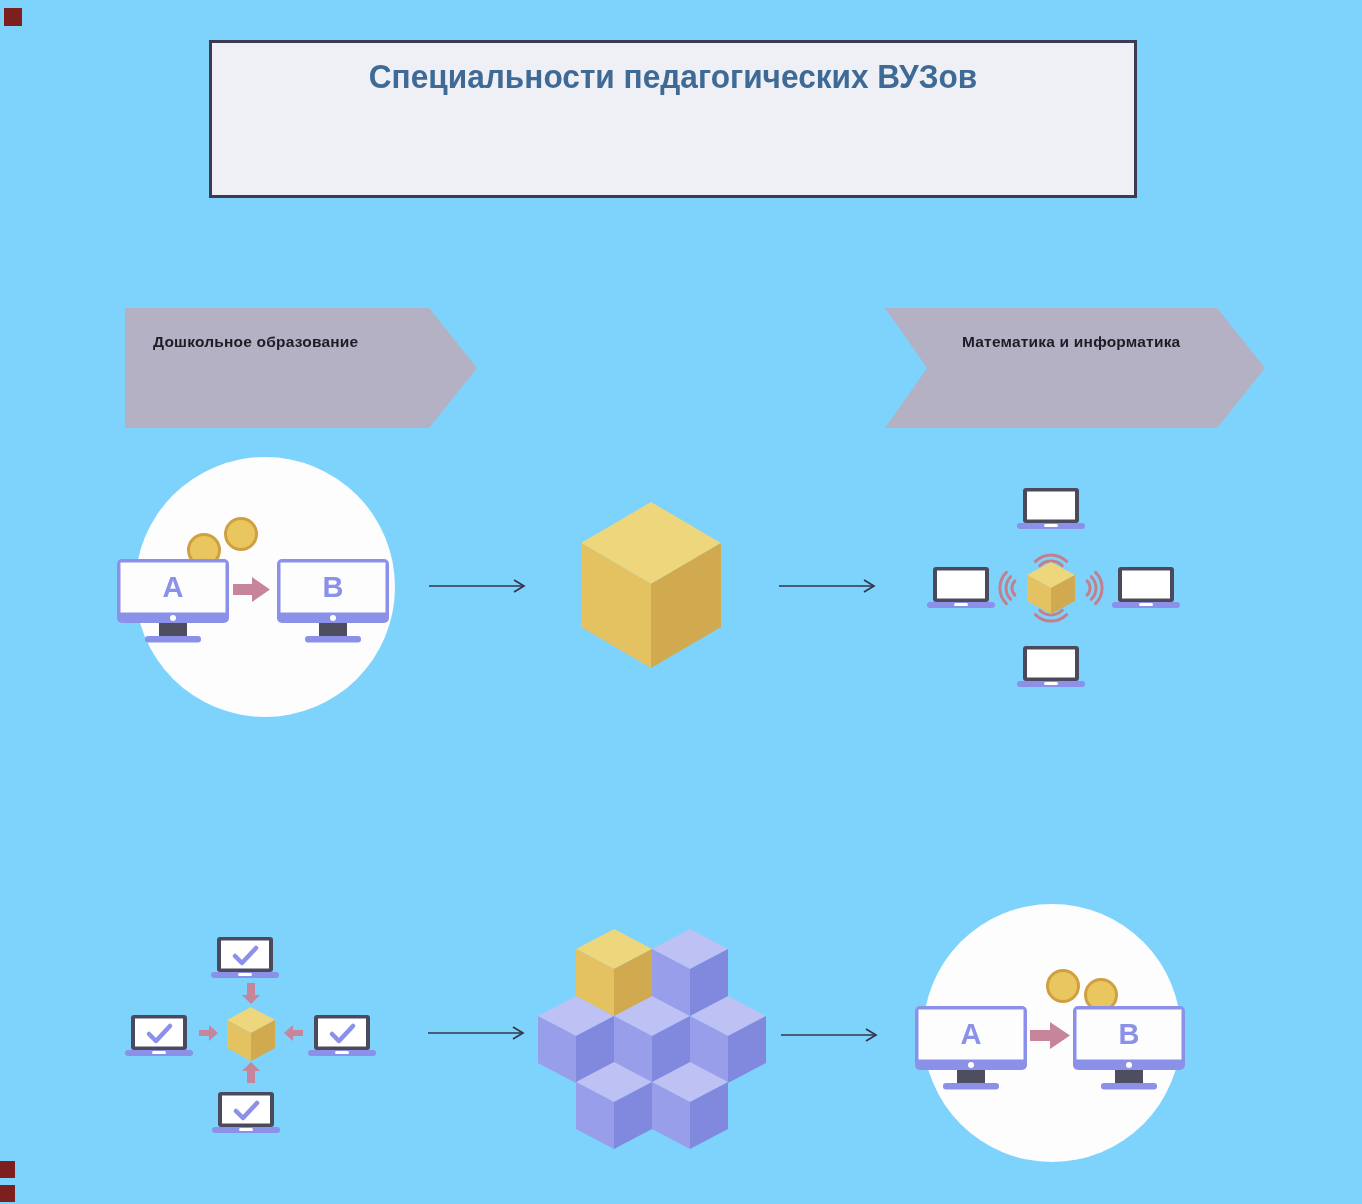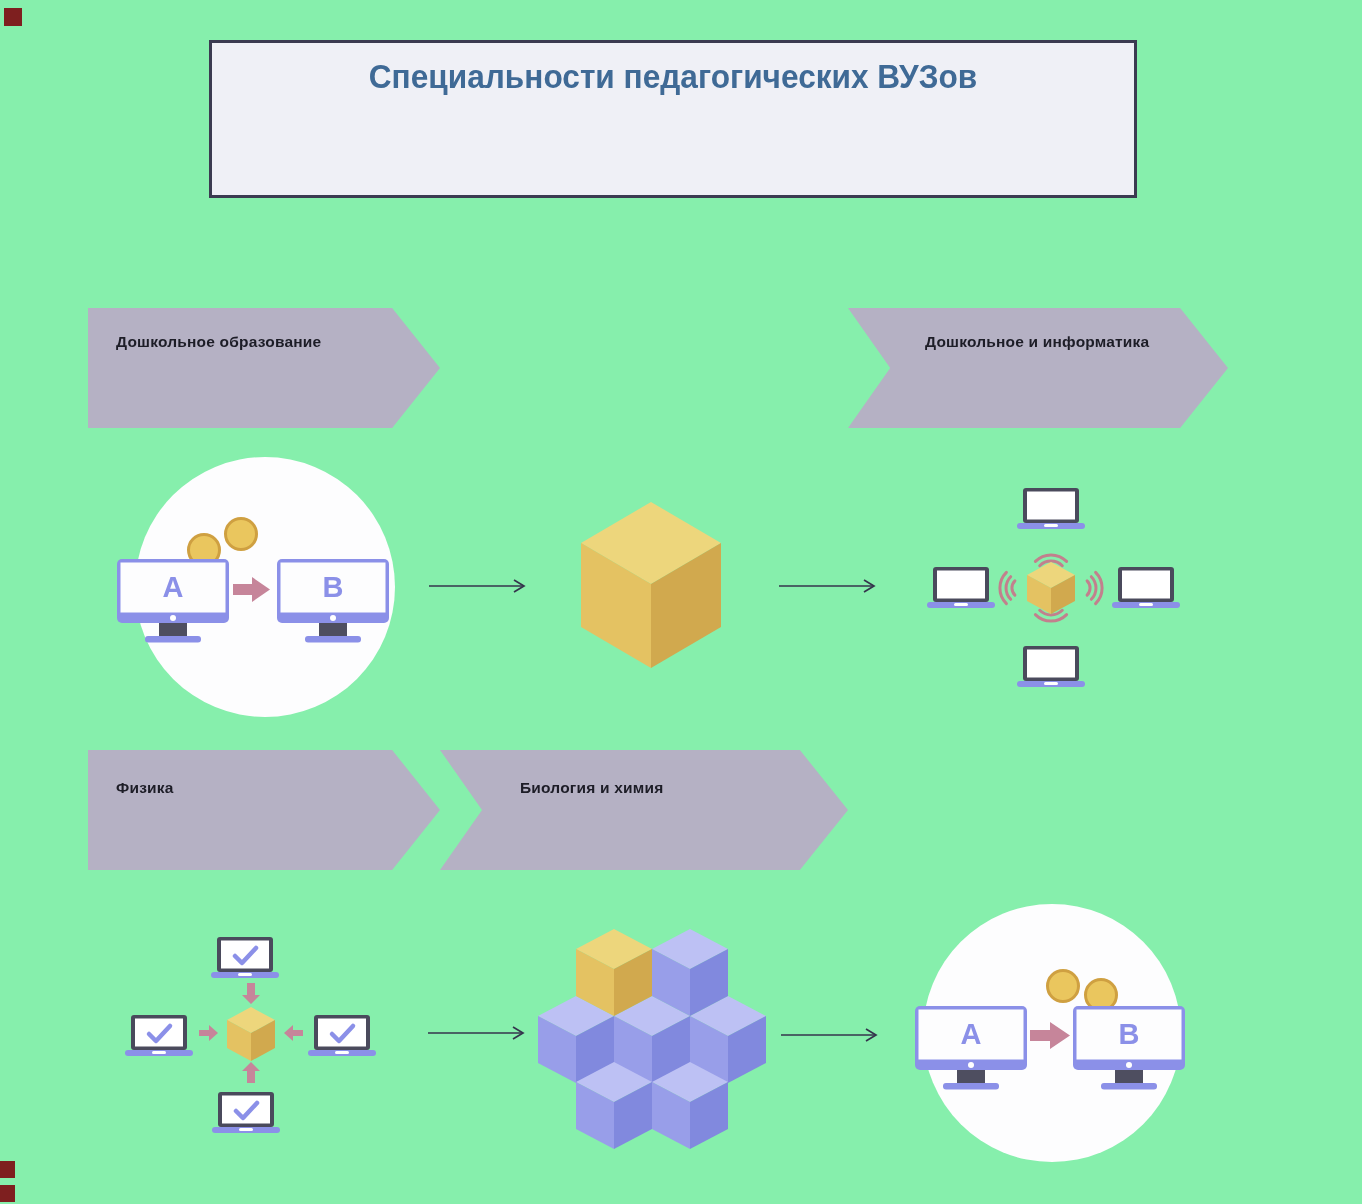--- a/index.html
+++ b/index.html
@@ -1,31 +1,31 @@
 <!DOCTYPE html>
 <html><head>
 <meta charset="utf-8">
 <style>
   html,body{margin:0;padding:0;}
   .page{
     position:relative; width:1362px; height:1204px;
-    background:#86efac; overflow:hidden;
+    background:#7dd3fc; overflow:hidden;
     font-family:"Liberation Sans", sans-serif;
   }
   .title-box{
     position:absolute; left:209px; top:40px; width:922px; height:152px;
     border:3px solid #3b3b51; background:#eff0f6; box-sizing:content-box;
   }
   .title-text{
     position:absolute; left:0; right:0; top:14px; text-align:center;
     font-size:34px; font-weight:bold; color:#3f6a96; letter-spacing:0px;
     transform:scaleX(0.93);
   }
   .banner{
-    position:absolute; height:120px; background:#b5b1c4;
+    position:absolute; height:120px; background:#b5b1c4;margin-left:37px;
   }
   .banner .lbl{
     position:absolute; font-size:15.5px; font-weight:bold; color:#1d1d27;
     letter-spacing:0.2px; white-space:nowrap;
   }
   .r1{ top:308px; }
   .r2{ top:750px; }
   .b1{ left:88px;  width:352px; clip-path:polygon(0 0, 86.4% 0, 100% 50%, 86.4% 100%, 0 100%); }
   .b2{ left:440px; width:408px; clip-path:polygon(0 0, 88.2% 0, 100% 50%, 88.2% 100%, 0 100%, 10.3% 50%); }
   .b3{ left:848px; width:380px; clip-path:polygon(0 0, 87.4% 0, 100% 50%, 87.4% 100%, 0 100%, 11.1% 50%); }
@@ -50,29 +50,23 @@
   <div class="red-marker mk3"></div>
 
   <div class="title-box">
     <div class="title-text">Специальности педагогических ВУЗов</div>
   </div>
 
   <div class="banner r1 b1">
     <span class="lbl pl1">Дошкольное образование</span>
   </div>
   <div class="banner r1 b3">
-    <span class="lbl pl3">Дошкольное и информатика</span>
+    <span class="lbl pl3">Математика и информатика</span>
   </div>
 
-  <div class="banner r2 b1">
-    <span class="lbl pl1">Физика</span>
-  </div>
-  <div class="banner r2 b2">
-    <span class="lbl pl2">Биология и химия</span>
-  </div>
 
   <svg class="gfx" width="1362" height="1204" viewBox="0 0 1362 1204">
     <defs>
       <g id="monitor">
         <rect x="0" y="0" width="112" height="64" rx="5" fill="#8b90e8"></rect>
         <rect x="3.5" y="3.5" width="105" height="50" fill="#fdfdfe"></rect>
         <circle cx="56" cy="59" r="3" fill="#ffffff"></circle>
         <rect x="42" y="64" width="28" height="14" fill="#4e4e60"></rect>
         <rect x="28" y="77" width="56" height="6.5" rx="3" fill="#8b90e8"></rect>
       </g>

